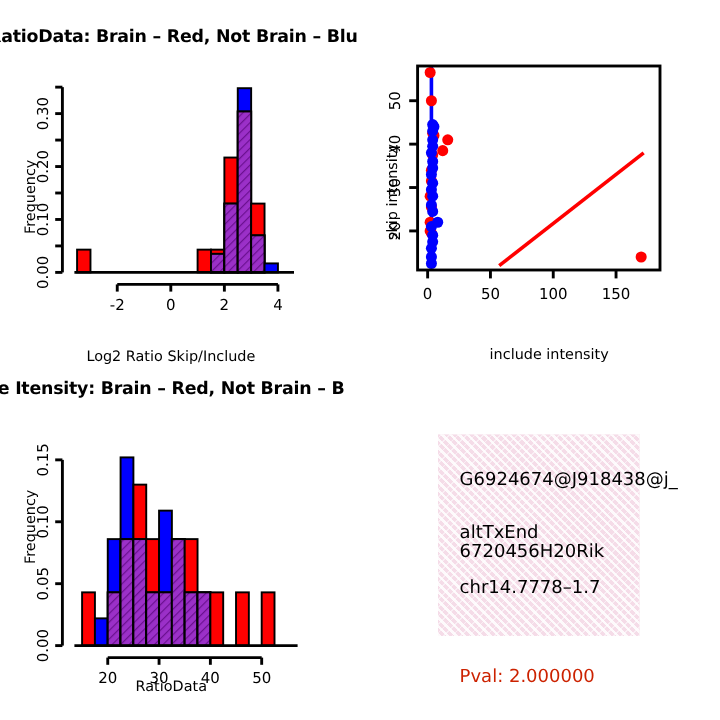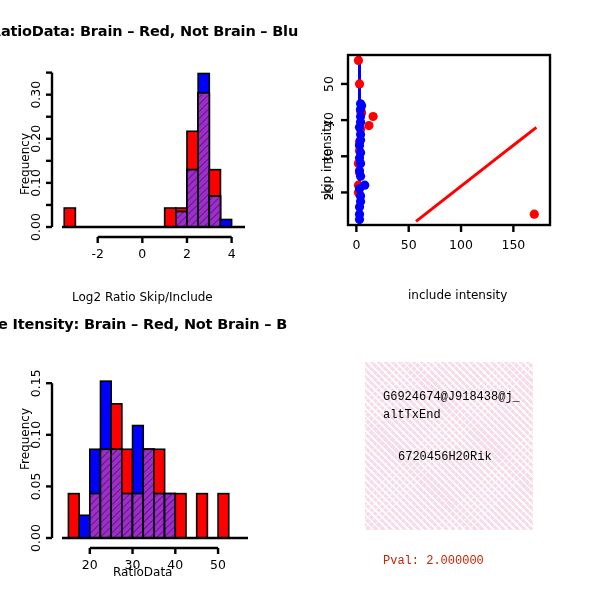--- a/index.html
+++ b/index.html
@@ -45,24 +45,23 @@
     width: 168px;
     height: 168px;
     background-color: #f5dce8;
     background-image:
       repeating-linear-gradient(45deg, rgba(255,255,255,0.85) 0 2px, rgba(0,0,0,0) 2px 5px),
       repeating-linear-gradient(-45deg, rgba(255,255,255,0.55) 0 1px, rgba(0,0,0,0) 1px 5px);
   }
   #info-panel .line {
     position: absolute;
     left: 18px;
-    font-size: 12px;
+    font-size: 15px;
     color: #000000;
     white-space: nowrap;
-    font-family: Liberation Mono, monospace;
   }
   #info-panel .line.pval { color: #cc2200; }
 </style>
 </head>
 <body>
 
 <div class="panel" id="panel-ratio" style="left:0; top:20px; width:300px; height:300px;">
   <div class="ptitle" style="left:-10px; top:3px;">RatioData: Brain – Red, Not Brain – Blu</div>
   <svg id="svg-ratio" width="300" height="300">
       <defs>
@@ -240,16 +239,17 @@
       <line x1="218.06896551724137" y1="208" x2="218.06896551724137" y2="214" stroke="#000" stroke-width="2.4"></line>
       <text x="218.06896551724137" y="229" font-size="12.5" font-family="&quot;DejaVu Sans&quot;, sans-serif" fill="#000" text-anchor="middle">50</text>
       <line x1="62" y1="198" x2="248" y2="198" stroke="#000" stroke-width="2.4"></line>
     </svg>
   <div class="axlabel" style="left:113px; top:255px;">RatioData</div>
   <div class="axlabel vert" style="left:18px; top:160px;">Frequency</div>
 </div>
 
 <div id="info-panel">
     <div class="line" style="top: 28px;">G6924674@J918438@j_</div>
-    <div class="line" style="top: 46px;">altTxEnd</div>
-    <div class="line" style="top: 88px; margin-left: 15px;">6720456H20Rik</div>
+    <div class="line" style="top: 72px;">altTxEnd</div>
+    <div class="line" style="top: 88px;">6720456H20Rik</div>
+    <div class="line" style="top: 118px;">chr14.7778–1.7</div>
     <div class="line pval" style="top: 148px; margin-top: 44px;">Pval: 2.000000</div>
   </div>
 
 </body></html>

